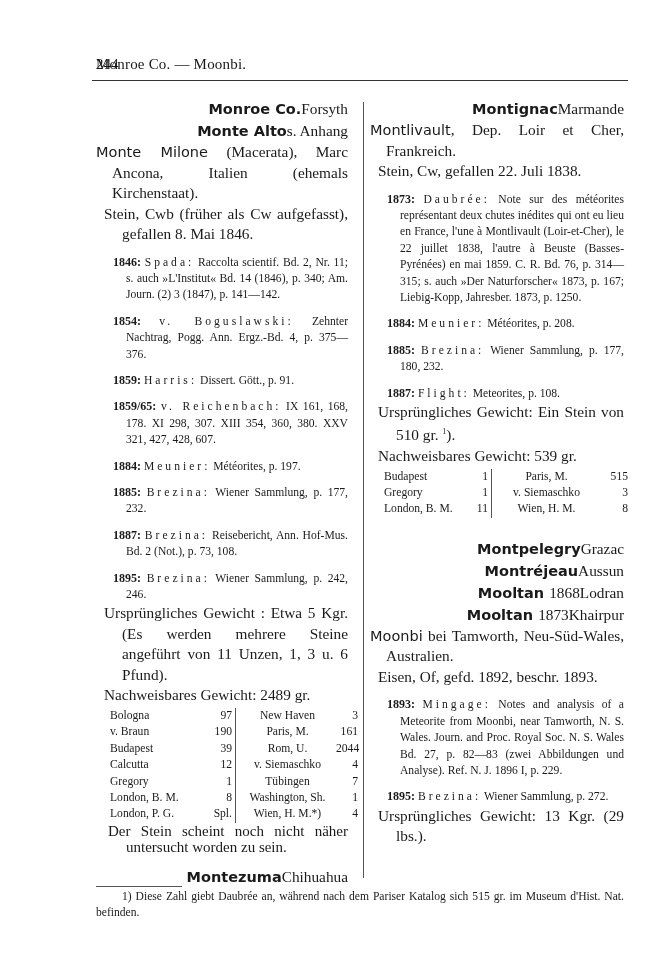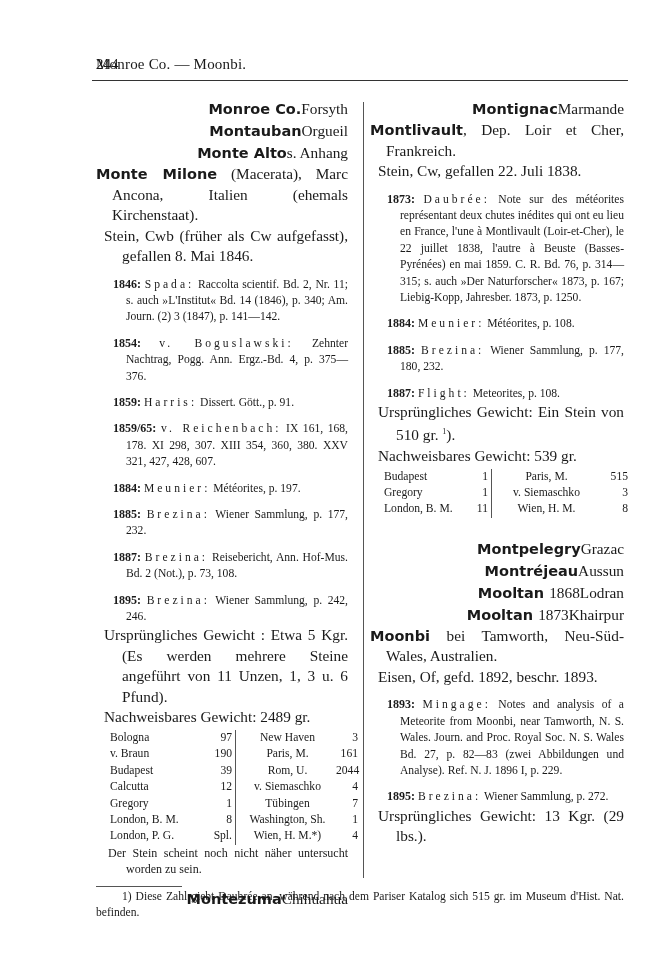--- a/index.html
+++ b/index.html
@@ -21,56 +21,52 @@
   .col-left { left: 96px; width: 252px; }
   .col-right { left: 370px; width: 254px; }
 
   .entry-line { display: flex; justify-content: flex-end; align-items: baseline; font-size: 15.3px; line-height: 21px; }
   .entry-name { font-family: "DejaVu Sans", sans-serif; font-weight: bold; font-size: 14.5px; }
   .entry-name .yr { font-family: "Liberation Serif", serif; font-weight: normal; font-size: 15.3px; }
   .entry-ref { font-size: 15.3px; }
 
   .hang { font-size: 15.3px; line-height: 20.5px; text-align: justify; padding-left: 16px; text-indent: -16px; }
   .hang-b { font-size: 15.3px; line-height: 20.5px; text-align: justify; padding-left: 18px; text-indent: -18px; margin-left: 8px; }
-  .ent-bold { font-family: "DejaVu Sans", sans-serif; font-weight: bold; font-size: 14.5px; }
+  .ent-bold { font-family: "DejaVu Sans", sans-serif; font-weight: normal; font-size: 14.5px; }
 
   .lit { font-size: 11.6px; line-height: 16.4px; text-align: justify; padding-left: 20px; text-indent: -13px; margin-left: 10px; margin-top: 9px; }
   .lit .y { font-weight: bold; font-size: 12px; }
   .sp { letter-spacing: 3px; }
 
   .coll-table { display: grid; font-size: 11.6px; line-height: 16.4px; margin-left: 14px; margin-top: 2px; }
   .coll-table .cell-name { white-space: nowrap; }
   .coll-table .cell-val { text-align: right; padding-right: 3px; border-right: 1px solid #555; }
   .coll-table .cell-val.last { border-right: none; padding-right: 0; }
   .coll-table .cell-name2 { padding-left: 3px; white-space: nowrap; text-align: center; }
 
-  .note { font-size: 12px; line-height: 16.4px; text-align: justify; padding-left: 26px; text-indent: -18px; margin-left: 4px; }
+  .note { font-size: 15px; line-height: 16.4px; text-align: justify; padding-left: 26px; text-indent: -18px; margin-left: 4px; }
 
   .footnote-rule { position: absolute; left: 96px; top: 886px; width: 86px; height: 1px; background: #555; }
   .footnote { position: absolute; left: 96px; top: 889px; width: 528px; font-size: 11.6px; line-height: 16.4px; text-align: justify; text-indent: 26px; }
   sup { font-size: 8px; }
 </style>
 </head>
 <body>
 
 <div class="page-header">
   <span class="page-number">244</span>
   <span class="running-head">Monroe Co. — Moonbi.</span>
 </div>
 <div class="header-rule"></div>
 <div class="col-divider"></div>
 
 <div class="col col-left">
   <div class="entry-line">
     <span class="entry-name">Monroe Co.</span>
     <span class="entry-ref">Forsyth</span>
-  </div>
-  <div class="entry-line">
-    <span class="entry-name">Montauban</span>
-    <span class="entry-ref">Orgueil</span>
   </div>
   <div class="entry-line">
     <span class="entry-name">Monte Alto</span>
     <span class="entry-ref">s. Anhang</span>
   </div>
 
   <div class="hang">
     <span class="ent-bold">Monte Milone</span>
     <span>(Macerata), Marc Ancona, Italien (ehemals Kirchenstaat).</span>
   </div>
@@ -133,21 +129,21 @@
     <span class="entry-name">Montignac</span>
     <span class="entry-ref">Marmande</span>
   </div>
   <div class="hang">
     <span class="ent-bold">Montlivault</span><span>, Dep. Loir et Cher, Frankreich.</span>
   </div>
   <div class="hang-b">Stein, Cw, gefallen 22. Juli 1838.</div>
 
   <div>
     <div class="lit"><span class="y">1873:</span> <span class="sp">Daubrée:</span> <span>Note sur des météorites représentant deux chutes inédites qui ont eu lieu en France, l'une à Montlivault (Loir-et-Cher), le 22 juillet 1838, l'autre à Beuste (Basses-Pyrénées) en mai 1859. C. R. Bd. 76, p. 314—315; s. auch »Der Naturforscher« 1873, p. 167; Liebig-Kopp, Jahresber. 1873, p. 1250.</span></div>
-    <div class="lit"><span class="y">1884:</span> <span class="sp">Meunier:</span> <span>Météorites, p. 108.</span></div>
+    <div class="lit"><span class="y">1884:</span> <span class="sp">Meunier:</span> <span>Météorites, p. 208.</span></div>
     <div class="lit"><span class="y">1885:</span> <span class="sp">Brezina:</span> <span>Wiener Sammlung, p. 177, 180, 232.</span></div>
     <div class="lit"><span class="y">1887:</span> <span class="sp">Flight:</span> <span>Meteorites, p. 108.</span></div>
   </div>
 
   <div class="hang-b"><span>Ursprüngliches Gewicht: Ein Stein von 510 gr.</span> <sup>1</sup><span>).</span></div>
   <div class="hang-b">Nachweisbares Gewicht: 539 gr.</div>
 
   <div class="coll-table" style="grid-template-columns: 88px 20px 106px 30px;">
     <span class="cell-name">Budapest</span>
       <span class="cell-val">1</span>

